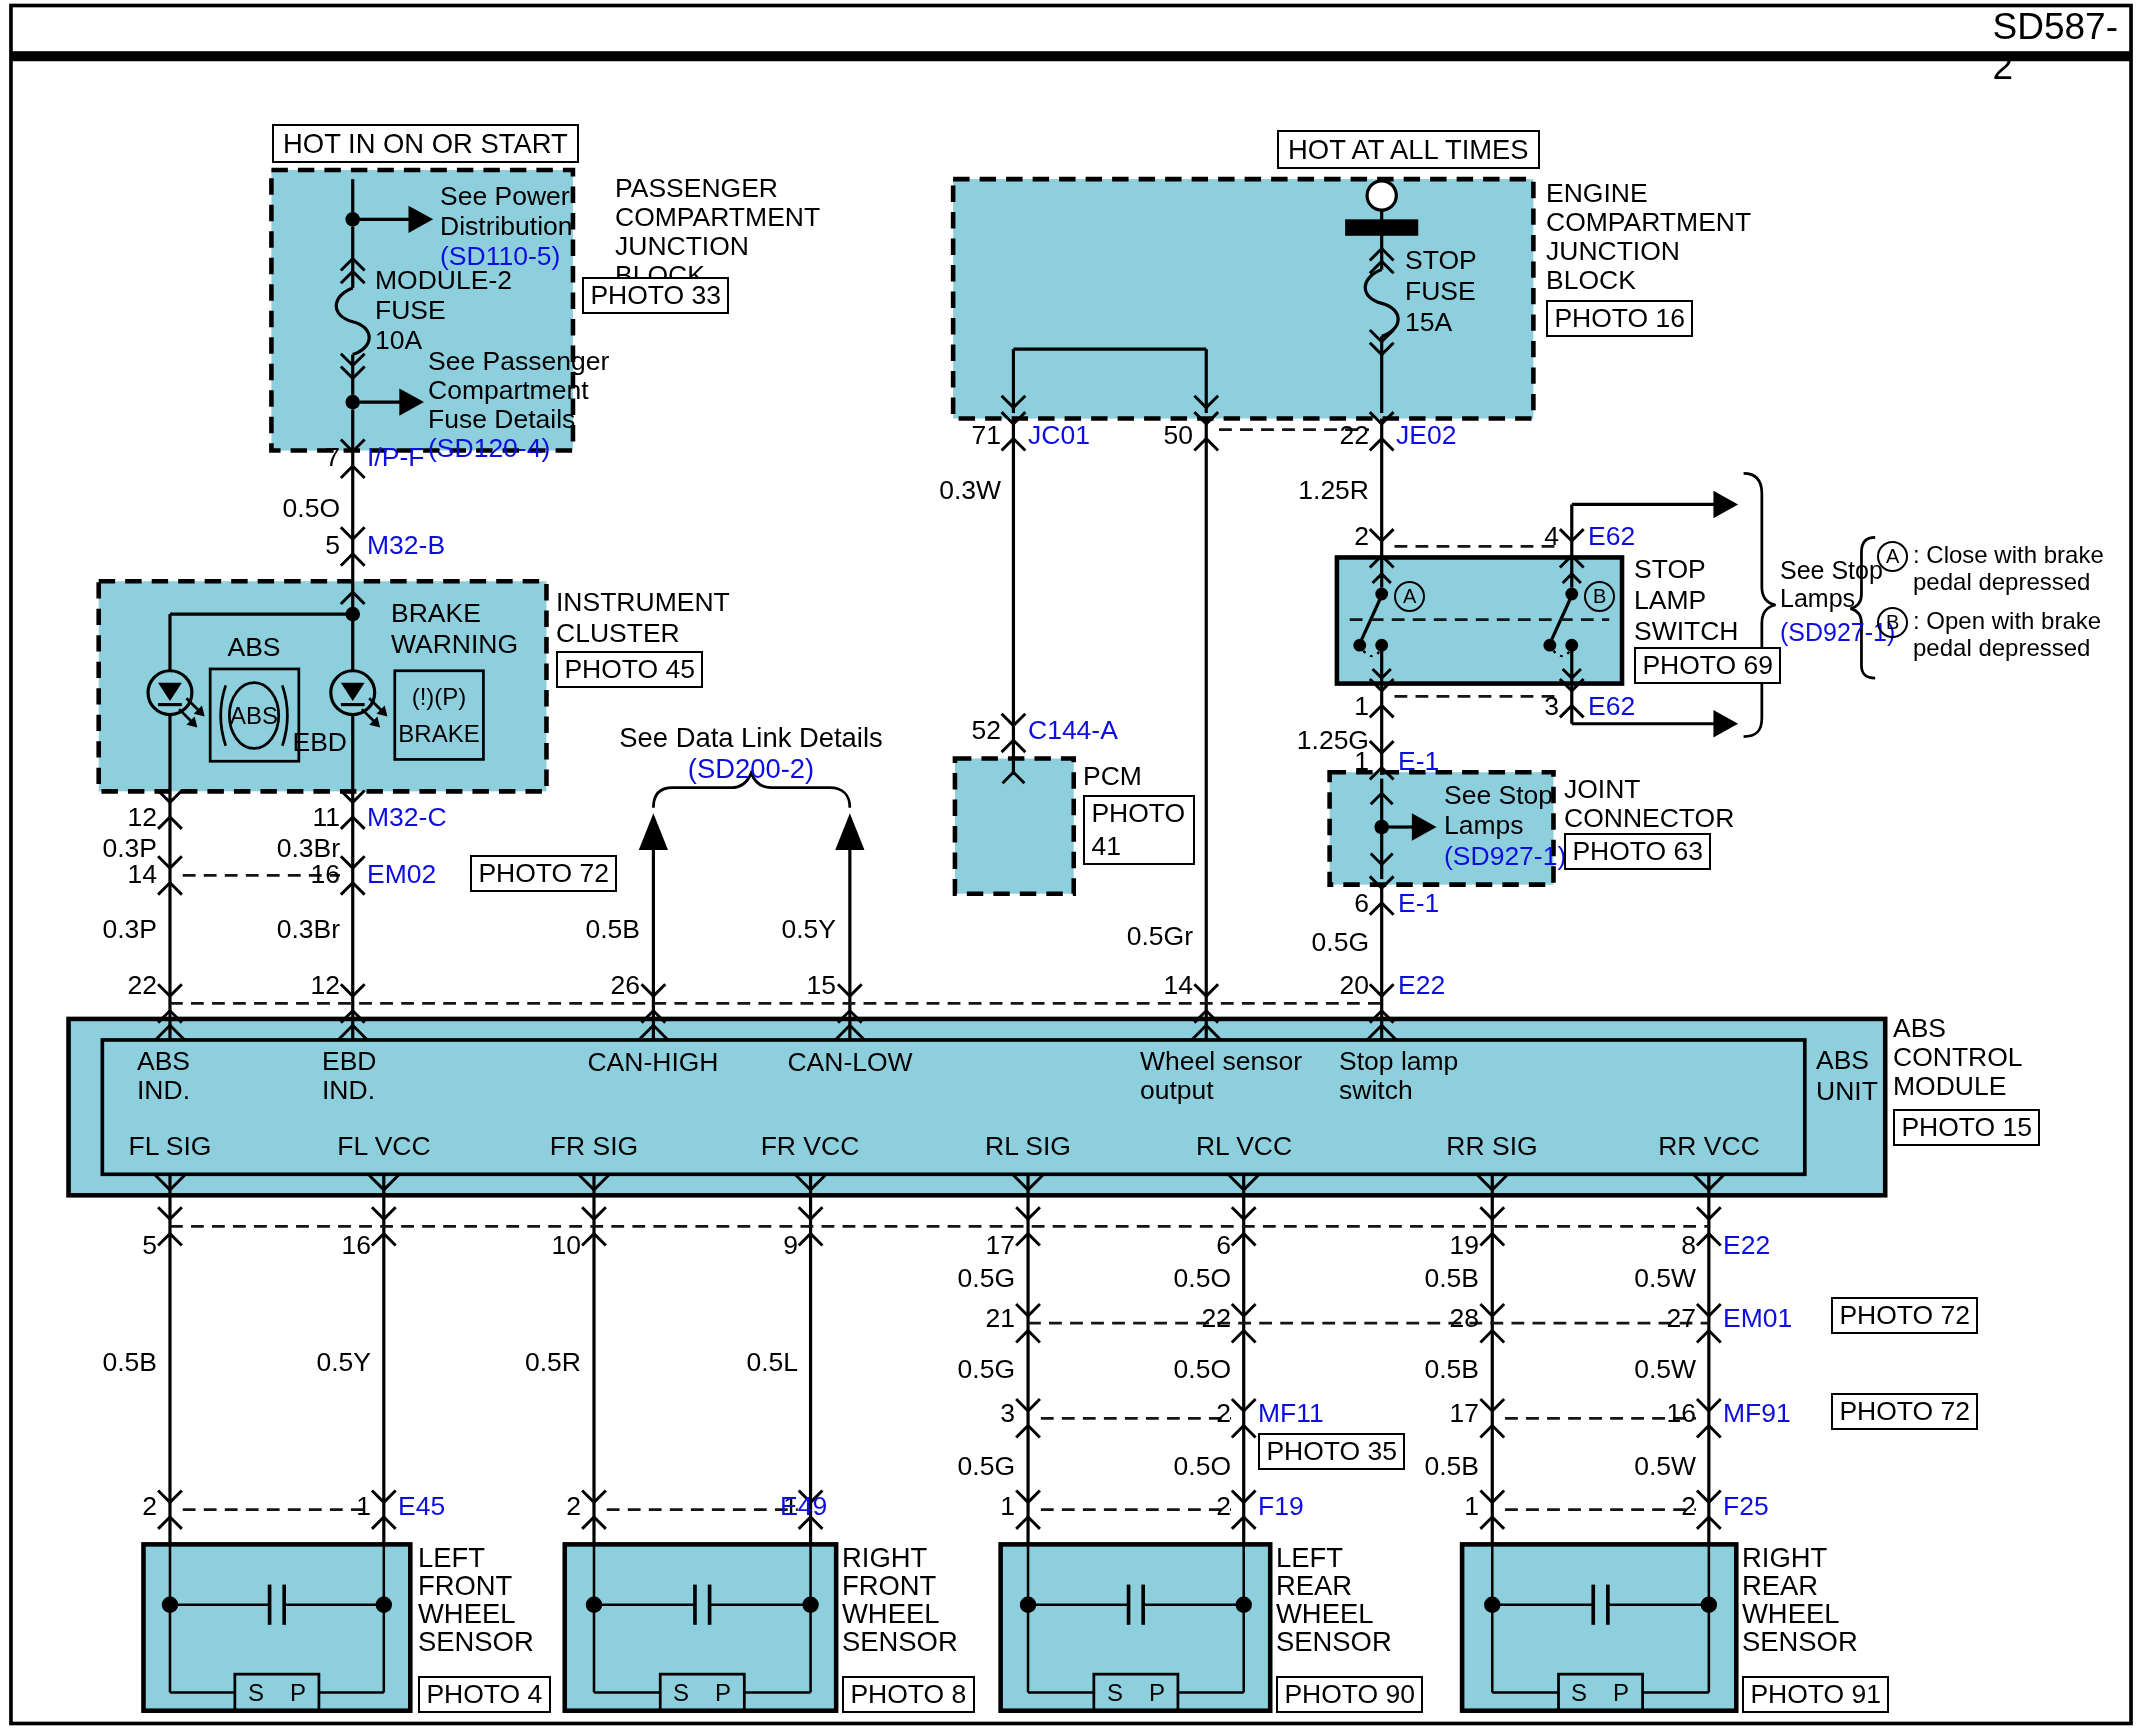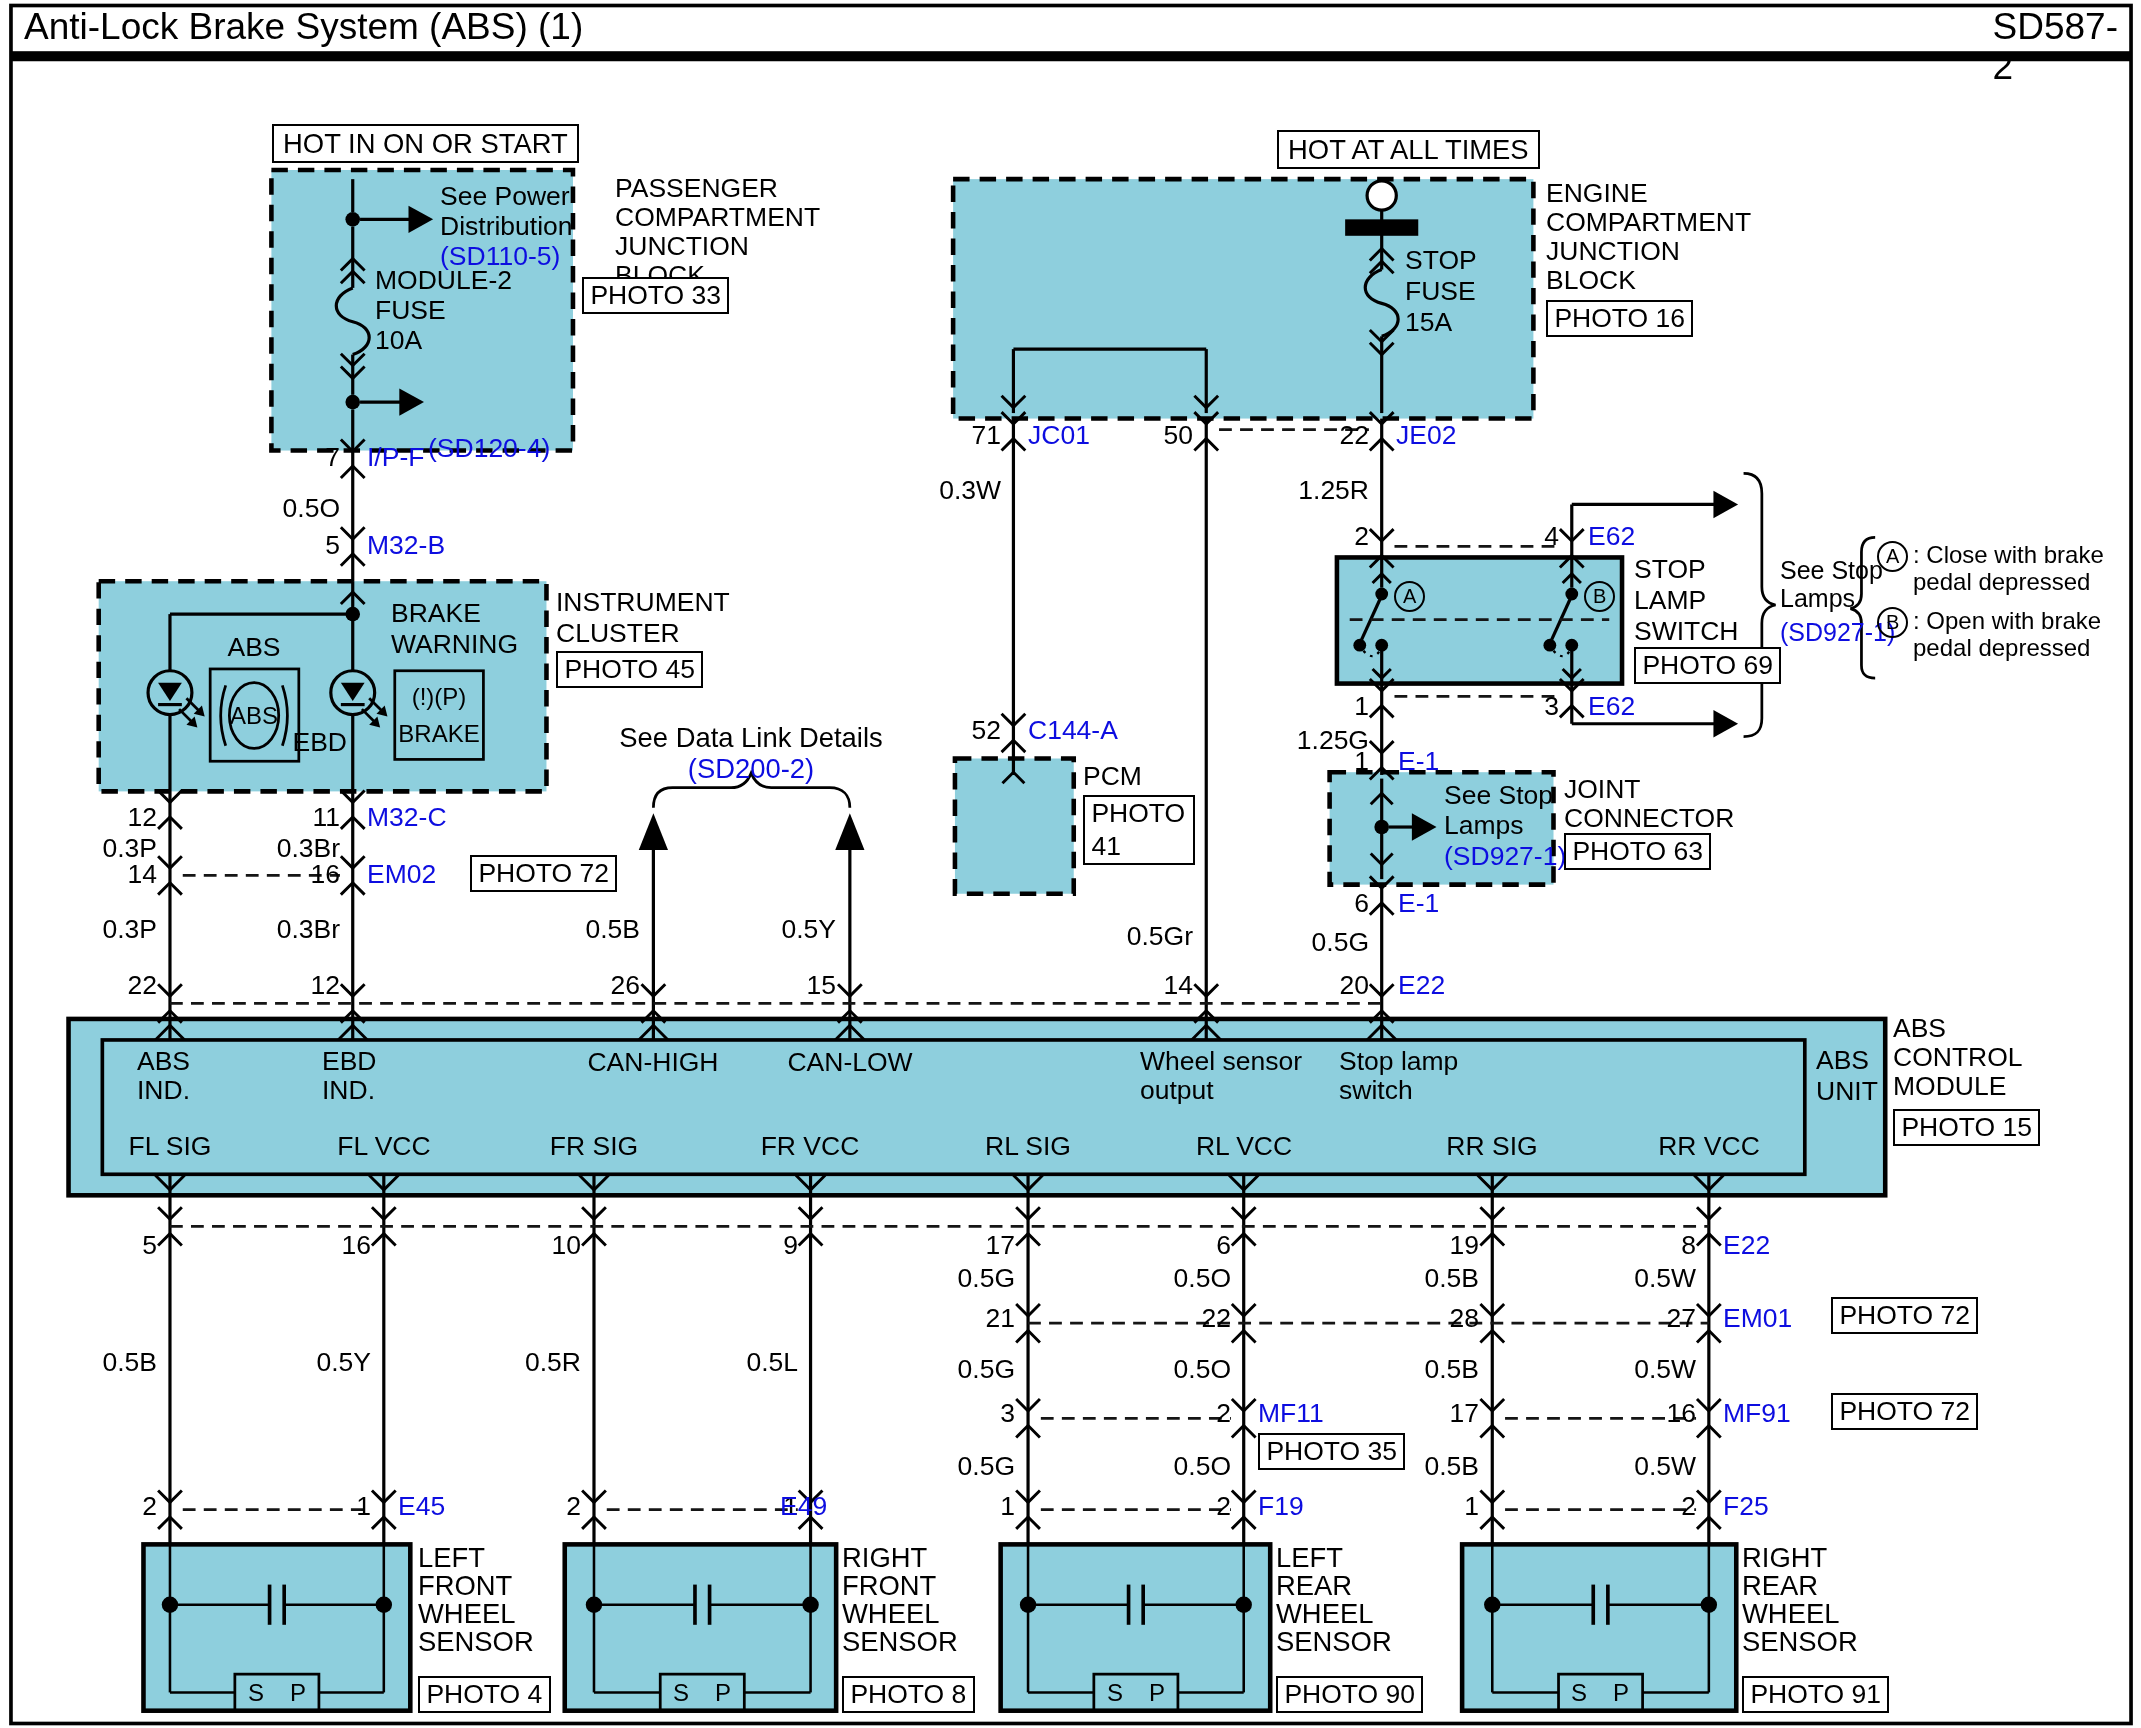--- a/index.html
+++ b/index.html
@@ -342,32 +342,34 @@
 
     <path d="M1908 518 C1922 518 1928 526 1928 540 L1928 642 C1928 654 1933 660 1943 662 C1933 664 1928 670 1928 682 L1928 786 C1928 800 1922 806 1908 806" stroke-width="3"></path>
 
     <path d="M2052 588 C2042 588 2037 594 2037 604 L2037 650 C2037 659 2033 664 2025 666 C2033 668 2037 673 2037 682 L2037 728 C2037 738 2042 742 2052 742" stroke-width="3"></path>
 
     <path d="M1492 712 Q 1502 724 1510 712" stroke-width="2.5" stroke-dasharray="3 6"></path>
     <path d="M1700 712 Q 1710 724 1718 712" stroke-width="2.5" stroke-dasharray="3 6"></path>
   </g>
 </svg>
 
-<div class="L f40" style="left:24px;top:7.3px">Anti-Lock Brake System (ABS) (1)</div>
 <div class="L f40 R" style="left:2118px;top:7.3px">SD587-2</div>
 
 <div class="BAN" style="left:272px;top:124px">HOT IN ON OR START</div>
 <div class="BAN" style="left:1277px;top:130px">HOT AT ALL TIMES</div>
 
 <div class="L" style="left:440px;top:181px">See Power
 Distribution</div>
 <div class="L B" style="left:440px;top:241px">(SD110-5)</div>
 <div class="L" style="left:375px;top:265px">MODULE-2
 FUSE
 10A</div>
+<div class="L lh32" style="left:428px;top:347px">See Passenger
+Compartment
+Fuse Details</div>
 <div class="L B" style="left:428px;top:433px">(SD120-4)</div>
 <div class="L lh32" style="left:615px;top:174px">PASSENGER
 COMPARTMENT
 JUNCTION
 BLOCK</div>
 <div class="PH" style="left:582px;top:277px">PHOTO 33</div>
 <div class="L R" style="left:340px;top:442px">7</div>
 <div class="L B" style="left:367px;top:442px">I/P-F</div>
 
 <div class="L R" style="left:340px;top:493px">0.5O</div>

